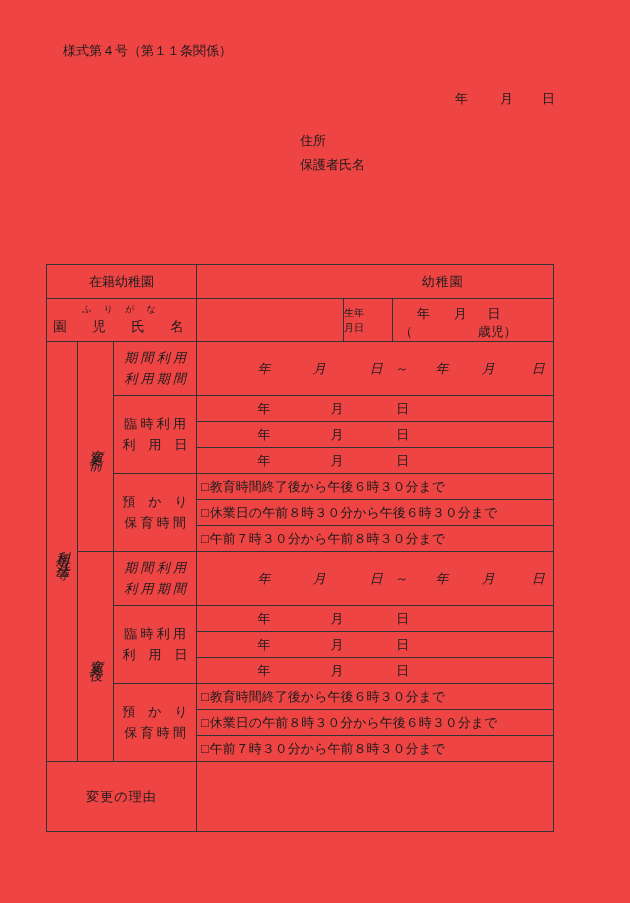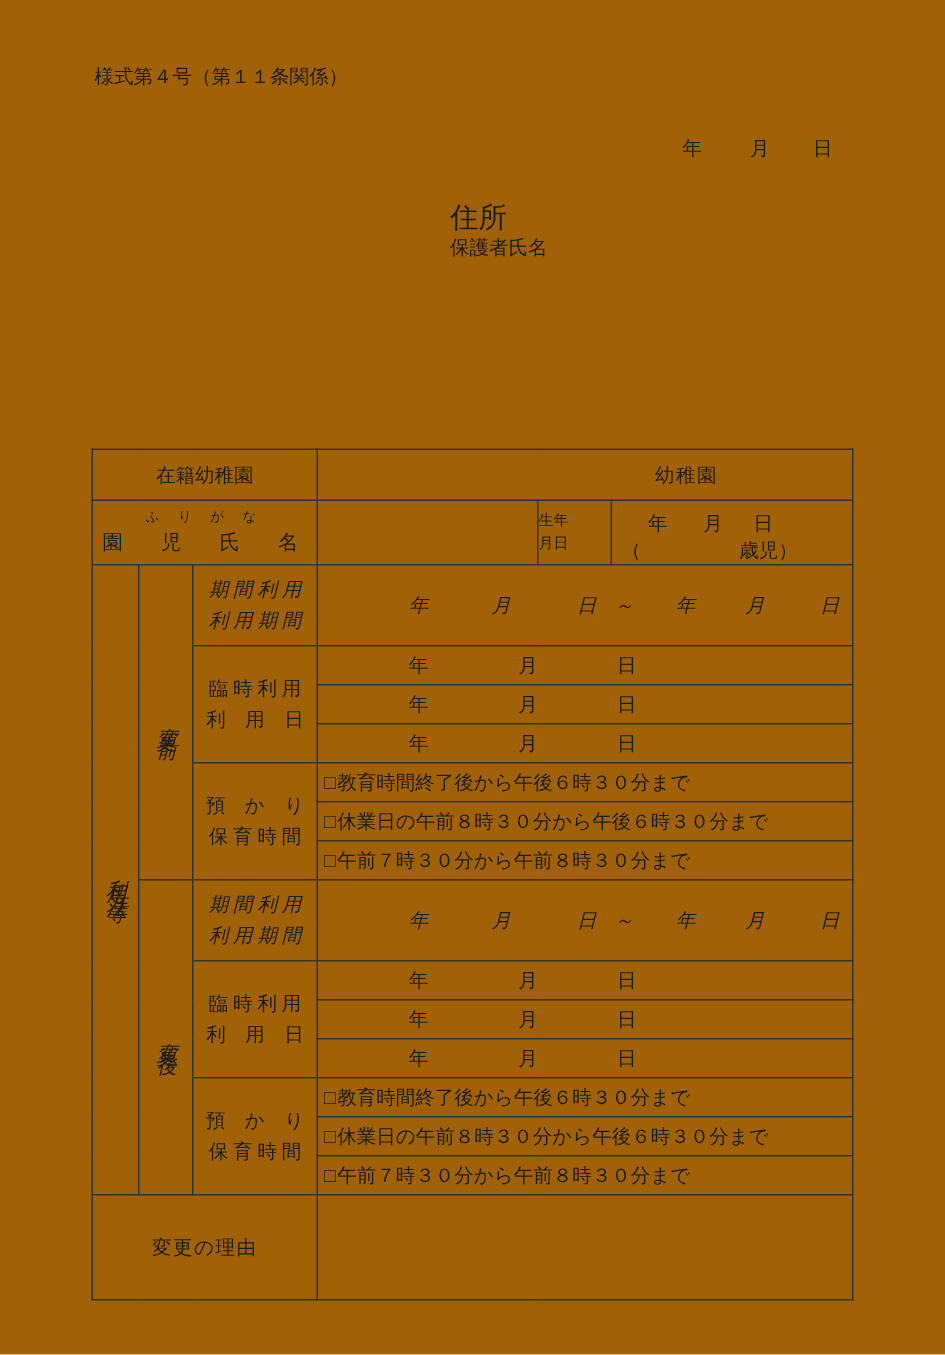--- a/index.html
+++ b/index.html
@@ -1,38 +1,38 @@
 <!DOCTYPE html>
 <html lang="ja"><head>
 <meta charset="utf-8">
 <style>
   html,body { margin:0; padding:0; background:#ffffff; }
   .page {
     position:relative;
     width:630px; height:903px;
-    background:#a16207;
+    background:#ef4444;
     font-family:"Liberation Serif","DejaVu Serif",serif;
     color:#1c1c1c;
     overflow:hidden;
   }
   .abs { position:absolute; white-space:nowrap; }
   .form-number { left:63px; top:42px; font-size:13px; }
   .date-line { left:455px; top:90px; font-size:13px; }
   .date-line .m { margin-left:32px; }
   .date-line .d { margin-left:29px; }
   .recipient { left:77px; top:111px; font-size:13.5px; }
-  .address { left:300px; top:132px; font-size:19px;text-align:center; }
+  .address { left:300px; top:132px; font-size:13px;text-align:center; }
   .guardian { left:300px; top:156px; font-size:13px; }
   .doc-title { left:0; top:196px; width:100%; text-align:center; font-size:15px; letter-spacing:1px; }
   .intro { left:63px; top:240px; font-size:13px; letter-spacing:0.2px; }
 
   table.form {
-    position:absolute; left:61px; top:264px;
+    position:absolute; left:46px; top:264px;
     width:507px;
-    border-collapse:collapse; table-layout:fixed;margin-top:35px;
+    border-collapse:collapse; table-layout:fixed;
   }
   table.form td {
     border:1px solid #333;
     padding:0;
     font-size:13px;
     vertical-align:middle;
     overflow:hidden;
   }
   tr.r1 { height:34px; }
   tr.r2 { height:43px; }

